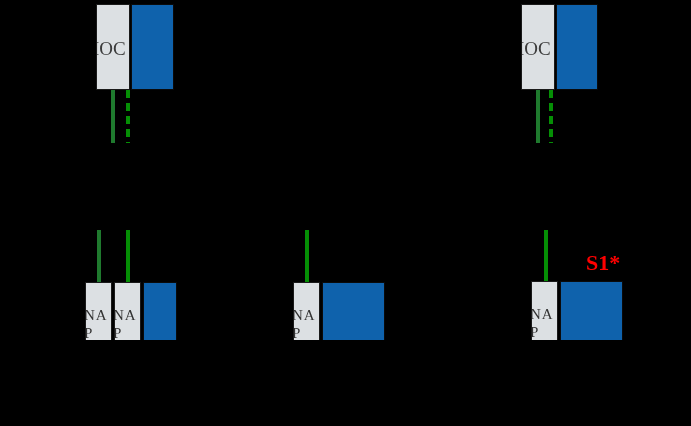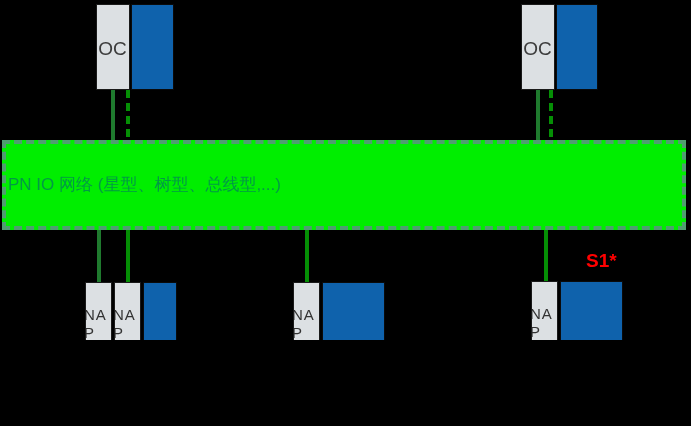--- a/index.html
+++ b/index.html
@@ -1,21 +1,21 @@
 <!DOCTYPE html>
 <html><head>
 <meta charset="utf-8">
 <style>
   html,body{margin:0;padding:0;background:#000;}
   .canvas{
     position:relative;
     width:691px;height:340px;
     background:#000000;
     overflow:hidden;
-    font-family:Liberation Sans, sans-serif;
+    font-family:Liberation Serif, serif;
   }
   .box{position:absolute;box-sizing:border-box;}
   .gray{
     background:#DCE0E3;
     border:1px solid #1a1a1a;
     overflow:hidden;
   }
   .blue{
     background:#0F62AC;
     border:1px solid #0a0a0a;
@@ -55,21 +55,21 @@
     position:absolute;
     left:2px;top:30px;
     font-size:17px;
     line-height:22px;
     color:#009A44;
     white-space:nowrap;
   }
   .annot{
     position:absolute;
     left:586px;top:250px;
-    font-size:19px;
+    font-size:22px;
     font-weight:bold;
     color:#FF0000;
     white-space:nowrap;
   }
 </style>
 </head>
 <body>
 
 <div class="canvas">
 
@@ -80,23 +80,20 @@
   <div class="vline solid-muted" style="left:111px;top:90px;height:53px;"></div>
   <div class="vline dashed-green" style="left:126px;top:90px;height:53px;"></div>
 
   <div class="box gray" style="left:521px;top:4px;width:34px;height:86px;">
     <span class="ioc-label">IOC</span>
   </div>
   <div class="box blue" style="left:556px;top:4px;width:42px;height:86px;"></div>
   <div class="vline solid-muted" style="left:536px;top:90px;height:53px;"></div>
   <div class="vline dashed-green" style="left:549px;top:90px;height:53px;"></div>
 
-  <div class="band">
-    <span class="band-label">PN IO 网络 (星型、树型、总线型,...)</span>
-  </div>
 
   <div class="vline solid-muted" style="left:97px;top:230px;height:52px;"></div>
   <div class="vline solid-green" style="left:126px;top:230px;height:52px;"></div>
   <div class="vline solid-green" style="left:305px;top:230px;height:52px;"></div>
   <div class="vline solid-green" style="left:544px;top:230px;height:51px;"></div>
 
   <div class="box gray" style="left:85px;top:282px;width:27px;height:65px;">
     <span class="nap-label">NAP</span>
   </div>
   <div class="box gray" style="left:114px;top:282px;width:27px;height:65px;">

